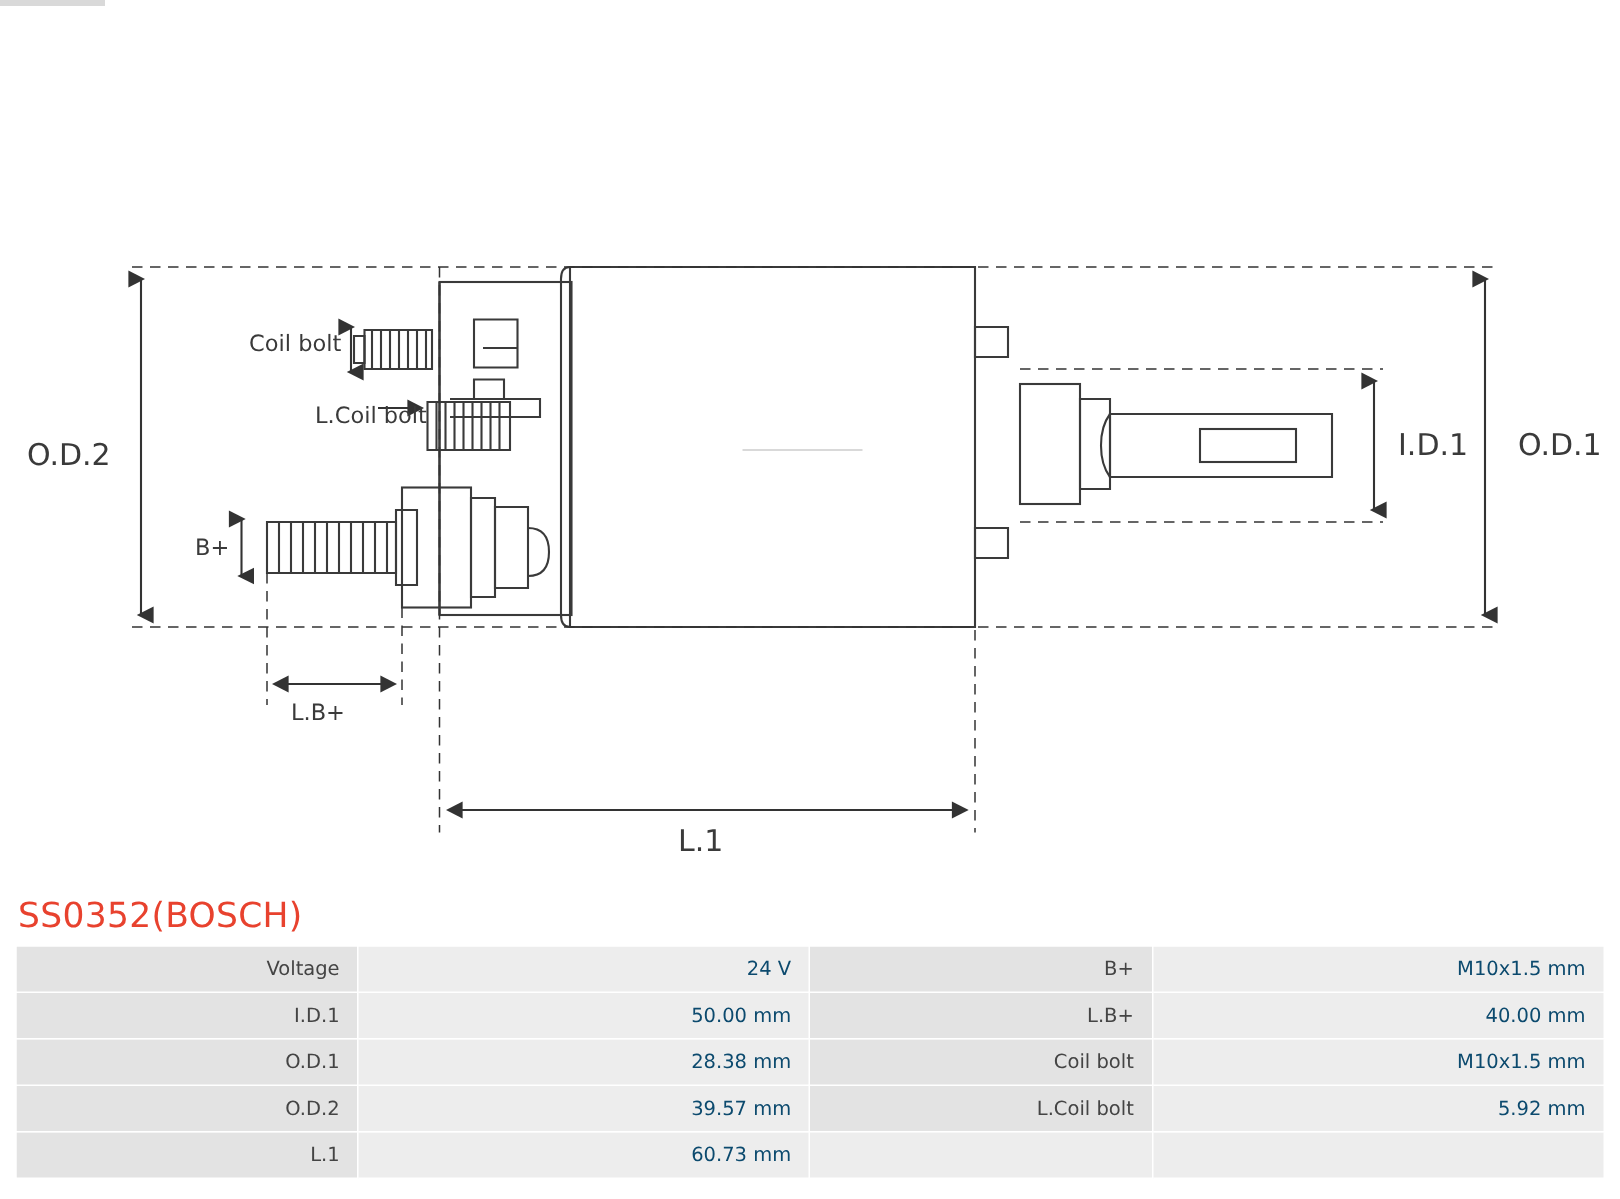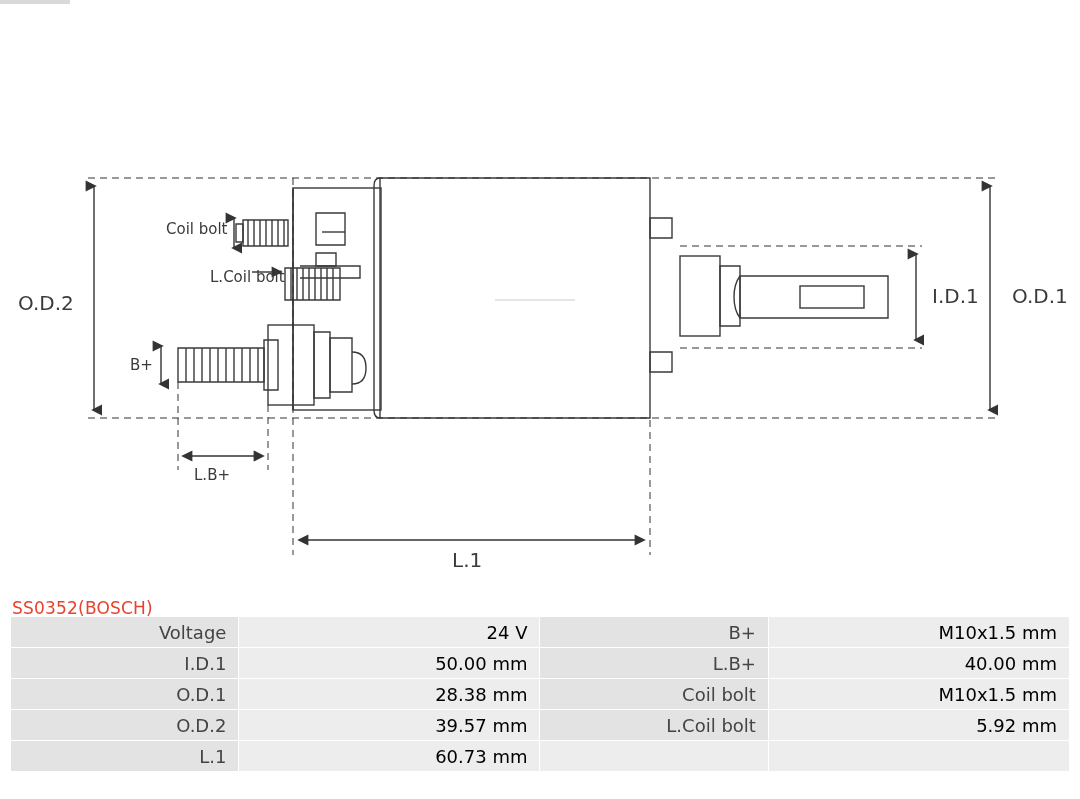--- a/index.html
+++ b/index.html
@@ -32,49 +32,49 @@
     position: absolute;
     left: 0;
     top: 0;
     width: 1080px;
     height: 590px;
   }
   .part-code {
     position: absolute;
     left: 12px;
     top: 598px;
-    font-size: 17px;
+    font-size: 23px;
     color: #e8422e;
     font-family: "DejaVu Sans", sans-serif;
     letter-spacing: 0.2px;
   }
   table.specs {
     position: absolute;
     left: 10px;
-    top: 616px;
+    top: 630px;
     width: 1060px;
     border-collapse: collapse;
-    font-size: 18px;
+    font-size: 13px;
   }
   table.specs td {
     height: 30px;
     padding: 0 12px;
     border: 1px solid #ffffff;
     white-space: nowrap;
   }
   td.label {
     background: #e3e3e3;
     text-align: right;
     color: #444444;
     width: 195px;
   }
   td.value {
     background: #ededed;
     text-align: right;
-    color: #000000;
+    color: #0c4a6e;
     width: 265px;
   }
   td.empty {
     background: #ededed;
   }
   svg text {
     font-family: "DejaVu Sans", sans-serif;
     fill: #3a3a3a;
   }
 </style>

